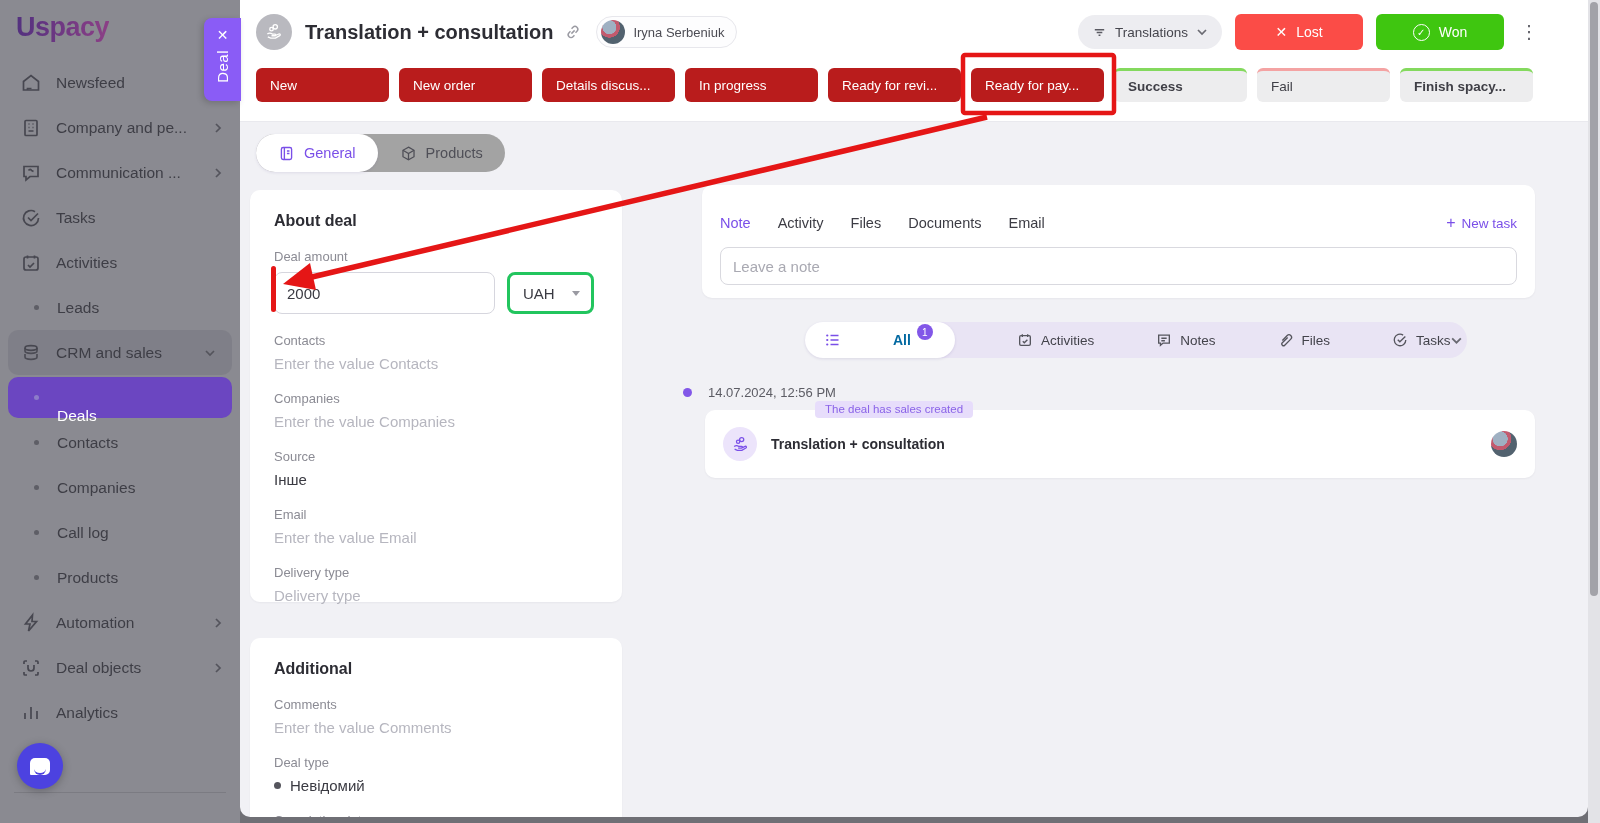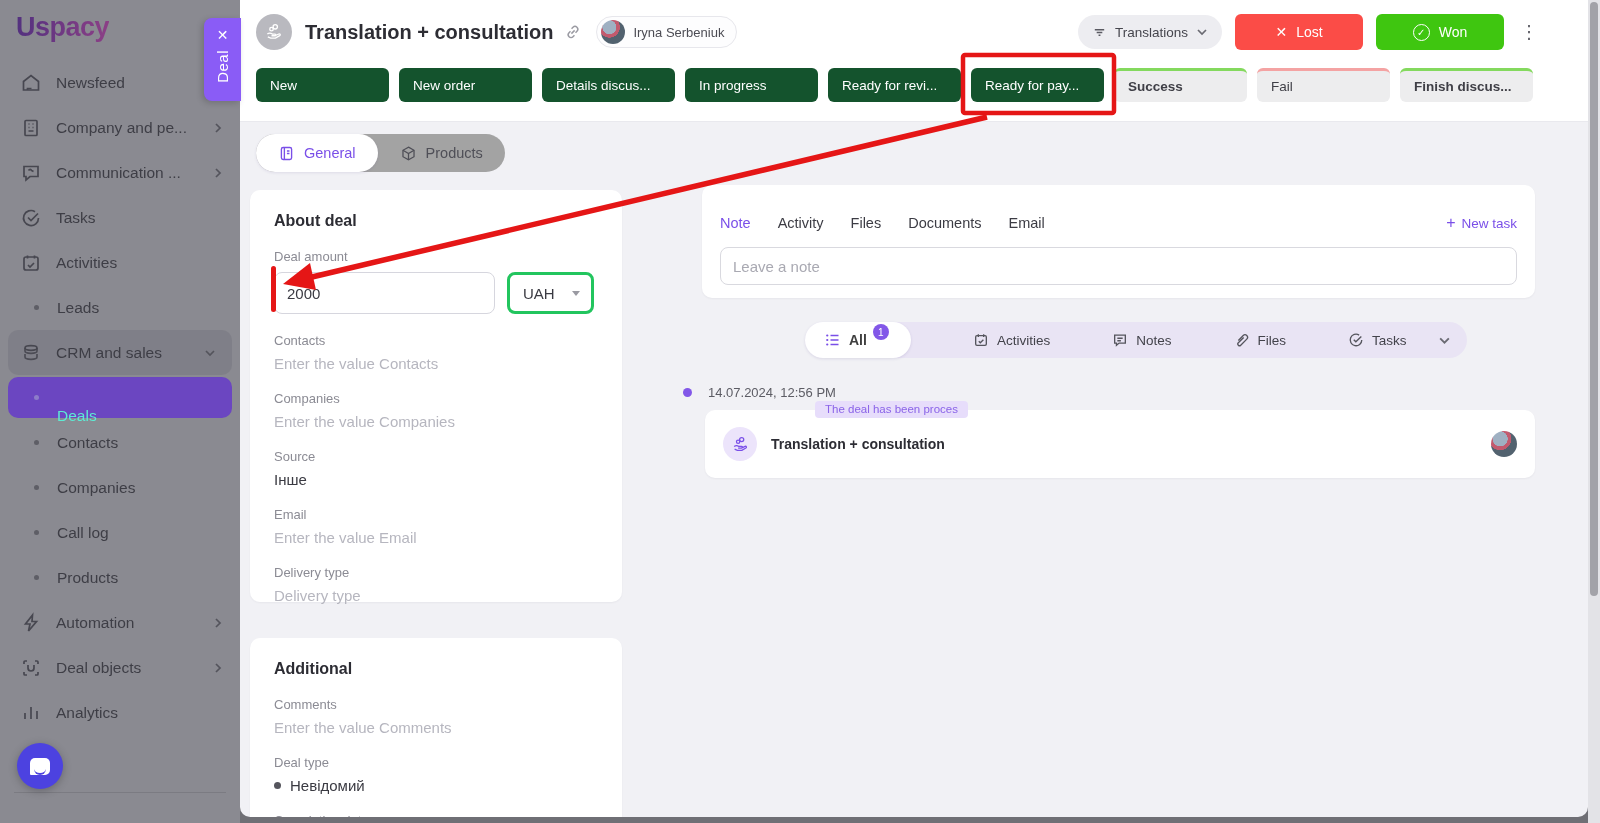--- a/index.html
+++ b/index.html
@@ -13,21 +13,21 @@
   .logo .logo-rest { font-weight:600; }
   .nav { position:absolute; top:60px; left:0; right:0; }
   .nav-row { position:relative; height:45px; display:flex; align-items:center; padding:0 16px 0 20px; color:#3e3e46; font-size:15.5px; cursor:pointer; }
   .nav-row .nicon { width:22px; height:22px; margin-right:14px; flex:0 0 22px; color:#474750; }
   .nav-row .chev { margin-left:auto; color:#54545c; }
   .nav-row.group-open { margin:0 8px; padding-left:12px; border-radius:10px; background:rgba(40,40,55,0.10); width:auto; }
   .nav-sub { padding-left:34px; }
   .nav-sub .bullet { width:5px; height:5px; border-radius:50%; background:#5e5e66; margin-right:18px; flex:0 0 5px; }
   .nav-sub.active { margin:2px 8px; padding-left:26px; border-radius:10px; background:#6b46c1; height:41px; }
   .nav-sub.active .bullet { background:#8d7cc9; }
-  .nav-sub.active .nav-label { color:#5eead4;margin-top:36px; }
+  .nav-sub.active .nav-label { color:#ffffff;margin-top:36px; }
   .side-divider { position:absolute; left:14px; right:14px; top:792px; height:1px; background:#7b7b82; }
   .chat-fab { position:absolute; left:17px; top:743px; width:46px; height:46px; border-radius:50%; background:#4c42e0; z-index:60; display:flex; align-items:center; justify-content:center; box-shadow:0 2px 8px rgba(0,0,0,0.25); cursor:pointer; }
   .chat-fab .bubble { width:20px; height:17px; background:#fff; border-radius:5px 5px 5px 1px; position:relative; }
   .chat-fab .bubble::after { content:""; position:absolute; left:4px; top:9px; width:12px; height:6px; border-bottom:2.5px solid #4c42e0; border-radius:0 0 8px 8px; }
 
   
   .deal-tab { position:absolute; left:204px; top:18px; width:37px; height:83px; background:#8a5cf6; border-radius:8px 0 0 8px; z-index:5;
               display:flex; flex-direction:column; align-items:center; padding-top:8px; box-shadow:-2px 2px 6px rgba(0,0,0,0.18); cursor:pointer; }
   .deal-tab .close { color:#fff; font-size:14px; line-height:18px; }
   .deal-tab .vlabel { color:#fff; font-size:15px; margin-top:6px; writing-mode:vertical-rl; transform:rotate(180deg); letter-spacing:0.5px; }
@@ -46,21 +46,21 @@
   .pipe-pill { height:34px; background:#ededf1; border-radius:17px; display:flex; align-items:center; padding:0 14px; gap:8px; font-size:13.5px; color:#45454d; cursor:pointer; }
   .pipe-pill .fico { color:#5a5a62; display:flex; }
   .btn-lost,.btn-won { width:128px; height:36px; border-radius:6px; color:#fff; font-size:14px; font-weight:500; display:flex; align-items:center; justify-content:center; gap:9px; cursor:pointer; }
   .btn-lost { background:#fb4c47; }
   .btn-won { background:#3fc610; }
   .won-circ { width:17px; height:17px; border:1.6px solid #fff; border-radius:50%; display:flex; align-items:center; justify-content:center; font-size:10px; }
   .kebab { font-size:18px; color:#5f5f67; margin-left:3px; cursor:pointer; letter-spacing:0; }
 
   .stages { position:absolute; top:68px; left:16px; display:flex; gap:10px; }
   .stage { width:133px; height:34px; border-radius:6px; font-size:13.5px; font-weight:500; display:flex; align-items:center; padding-left:14px; cursor:pointer; white-space:nowrap; overflow:hidden; }
-  .stage.blue { background:#14532d; color:#fff; }
+  .stage.blue { background:#b91c1c; color:#fff; }
   .stage.neutral { background:#ededee; color:#3f3f46; border-top:3px solid transparent; }
   .stage.top-green { border-top-color:#84d95e;font-weight:bold; }
   .stage.top-red { border-top-color:#f4a3a3; }
 
   
   .seg-tabs { position:absolute; left:16px; top:134px; height:38px; border-radius:19px; background:#a3a3a3; display:inline-flex; align-items:center; }
   .seg { height:38px; display:flex; align-items:center; gap:9px; padding:0 22px; font-size:14.5px; color:#4f4f57; border-radius:19px; cursor:pointer; }
   .seg.active { background:#fff; color:#7a4fe8; font-weight:500; box-shadow:0 1px 3px rgba(60,40,120,0.10); }
   .seg .sico { display:flex; }
 
@@ -83,21 +83,21 @@
   .note-tabs { display:flex; align-items:center; gap:27px; font-size:14.5px; color:#3c3c44;margin-top:13px; }
   .note-tab { cursor:pointer; }
   .note-tab.active { color:#7a4fe8; font-weight:500; }
   .newtask { margin-left:auto; color:#7a4fe8; font-size:13.5px; display:flex; align-items:center; gap:6px; cursor:pointer; }
   .newtask .plus { font-size:16px; }
   .note-input { margin-top:15px; width:100%; height:38px; border:1px solid #d9d9df; border-radius:8px; padding:0 12px; font-size:15px; color:#3a3a42; font-family:inherit; outline:none; background:#fff; }
   .note-input::placeholder, .amount-input::placeholder { color:#a9a9b2; }
 
   .filter-bar { position:absolute; left:565px; top:322px; width:662px; height:36px; border-radius:18px; background:#e9e4f4; display:flex; align-items:center; padding-right:16px; }
   .f-all { height:36px; border-radius:18px; background:#fff; display:flex; align-items:center; gap:8px; padding:0 22px 0 20px; box-shadow:0 1px 3px rgba(60,40,120,0.12); cursor:pointer; }
-  .f-all .flabel { color:#404040; font-size:14px; font-weight:600; }
+  .f-all .flabel { color:#0369a1; font-size:14px; font-weight:600;margin-left:44px; }
   .f-badge { width:16px; height:16px; border-radius:50%; background:#8257e8; color:#fff; font-size:10px; display:flex; align-items:center; justify-content:center; transform:translateY(-8px); margin-left:-2px; }
   .f-item { display:flex; align-items:center; gap:8px; color:#43434b; font-size:13.5px; margin-left:62px; cursor:pointer; }
   .f-item .fic { color:#55555d; display:flex; }
   .f-chev { margin-left:auto; color:#6a6a72; display:flex; cursor:pointer; }
 
   .tl-dot { position:absolute; left:443px; top:388px; width:9px; height:9px; border-radius:50%; background:#8257e8; }
   .tl-date { position:absolute; left:468px; top:385px; font-size:13px; color:#5c5c64; }
   .event-card { left:465px; top:410px; width:830px; height:68px; }
   .event-badge { position:absolute; left:110px; top:-9px; background:#e7ddfb; color:#8a63e8; font-size:11.5px; padding:2px 10px 3px; border-radius:4px; white-space:nowrap; }
   .event-row { display:flex; align-items:center; height:100%; padding:0 18px; }
@@ -280,21 +280,21 @@
     </div>
     <div class="stages">
       <div class="stage blue">New</div>
       <div class="stage blue">New order</div>
       <div class="stage blue">Details discus...</div>
       <div class="stage blue">In progress</div>
       <div class="stage blue">Ready for revi...</div>
       <div class="stage blue">Ready for pay...</div>
       <div class="stage neutral top-green">Success</div>
       <div class="stage neutral top-red">Fail</div>
-      <div class="stage neutral top-green">Finish discus...</div>
+      <div class="stage neutral top-green">Finish spacy...</div>
     </div>
   </div>
 
   <div class="seg-tabs">
     <div class="seg active">
       <span class="sico">
         <svg width="17" height="17" viewBox="0 0 20 20" fill="none" stroke="currentColor" stroke-width="1.6">
             <rect x="4" y="3" width="12" height="14" rx="2"></rect>
             <path d="M7.5 3 v14 M10.5 7 h3 M10.5 10 h3"></path>
           </svg>
@@ -408,21 +408,21 @@
     <span class="f-chev">
       <svg width="13" height="13" viewBox="0 0 12 12" fill="none" stroke="currentColor" stroke-width="1.7">
           <path d="M2 4 l4 4 4-4"></path>
         </svg>
     </span>
   </div>
 
   <span class="tl-dot"></span>
   <div class="tl-date">14.07.2024, 12:56 PM</div>
   <div class="card event-card">
-    <span class="event-badge">The deal has been proces</span>
+    <span class="event-badge">The deal has sales created</span>
     <div class="event-row">
       <span class="event-ico">
         <svg width="19" height="19" viewBox="0 0 24 24" fill="none" stroke="currentColor" stroke-width="1.6">
             <circle cx="13.5" cy="5.8" r="2.6"></circle>
             <circle cx="9" cy="8.6" r="2.1"></circle>
             <path d="M4 14.5 c2-1.6 4-1.6 6 0 h3.2 c1.5 0 1.5 2 0 2 H9 m4.2 0 l4.6-2.1 c1.5-0.7 2.4 1.1 1 2 l-5 3 H8 l-3.4-1.6"></path>
           </svg>
       </span>
       <span class="event-title">Translation + consultation</span>
       <span class="event-avatar"></span>

